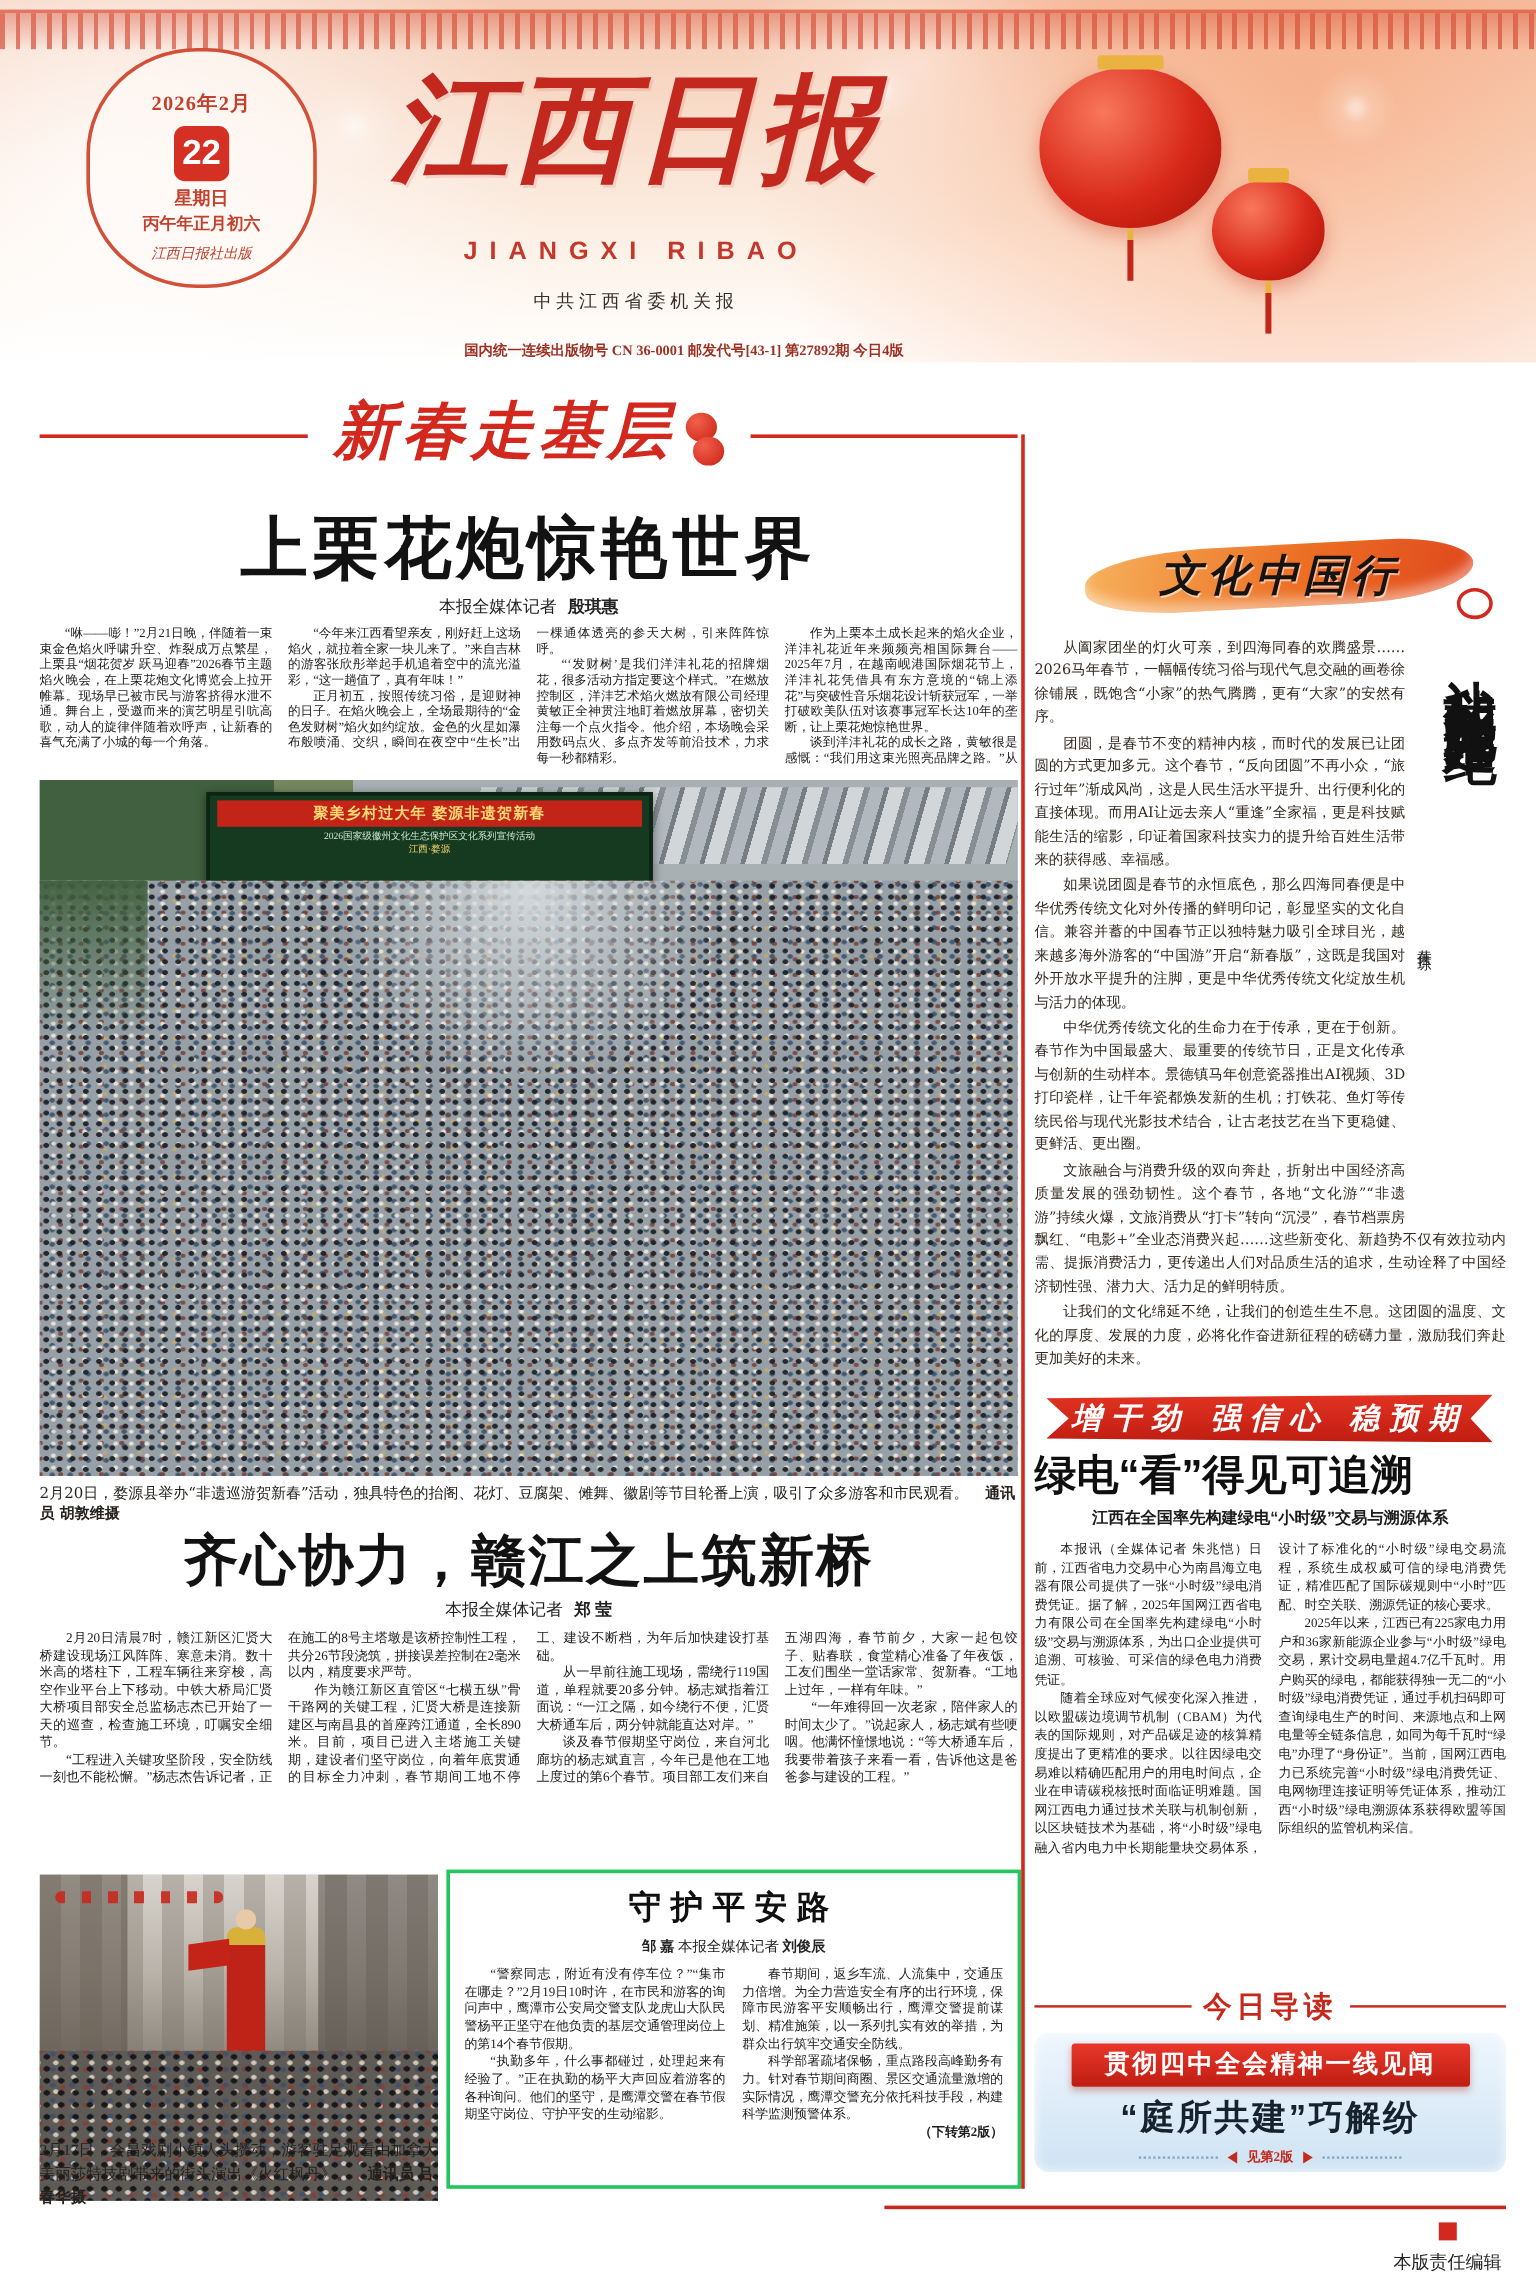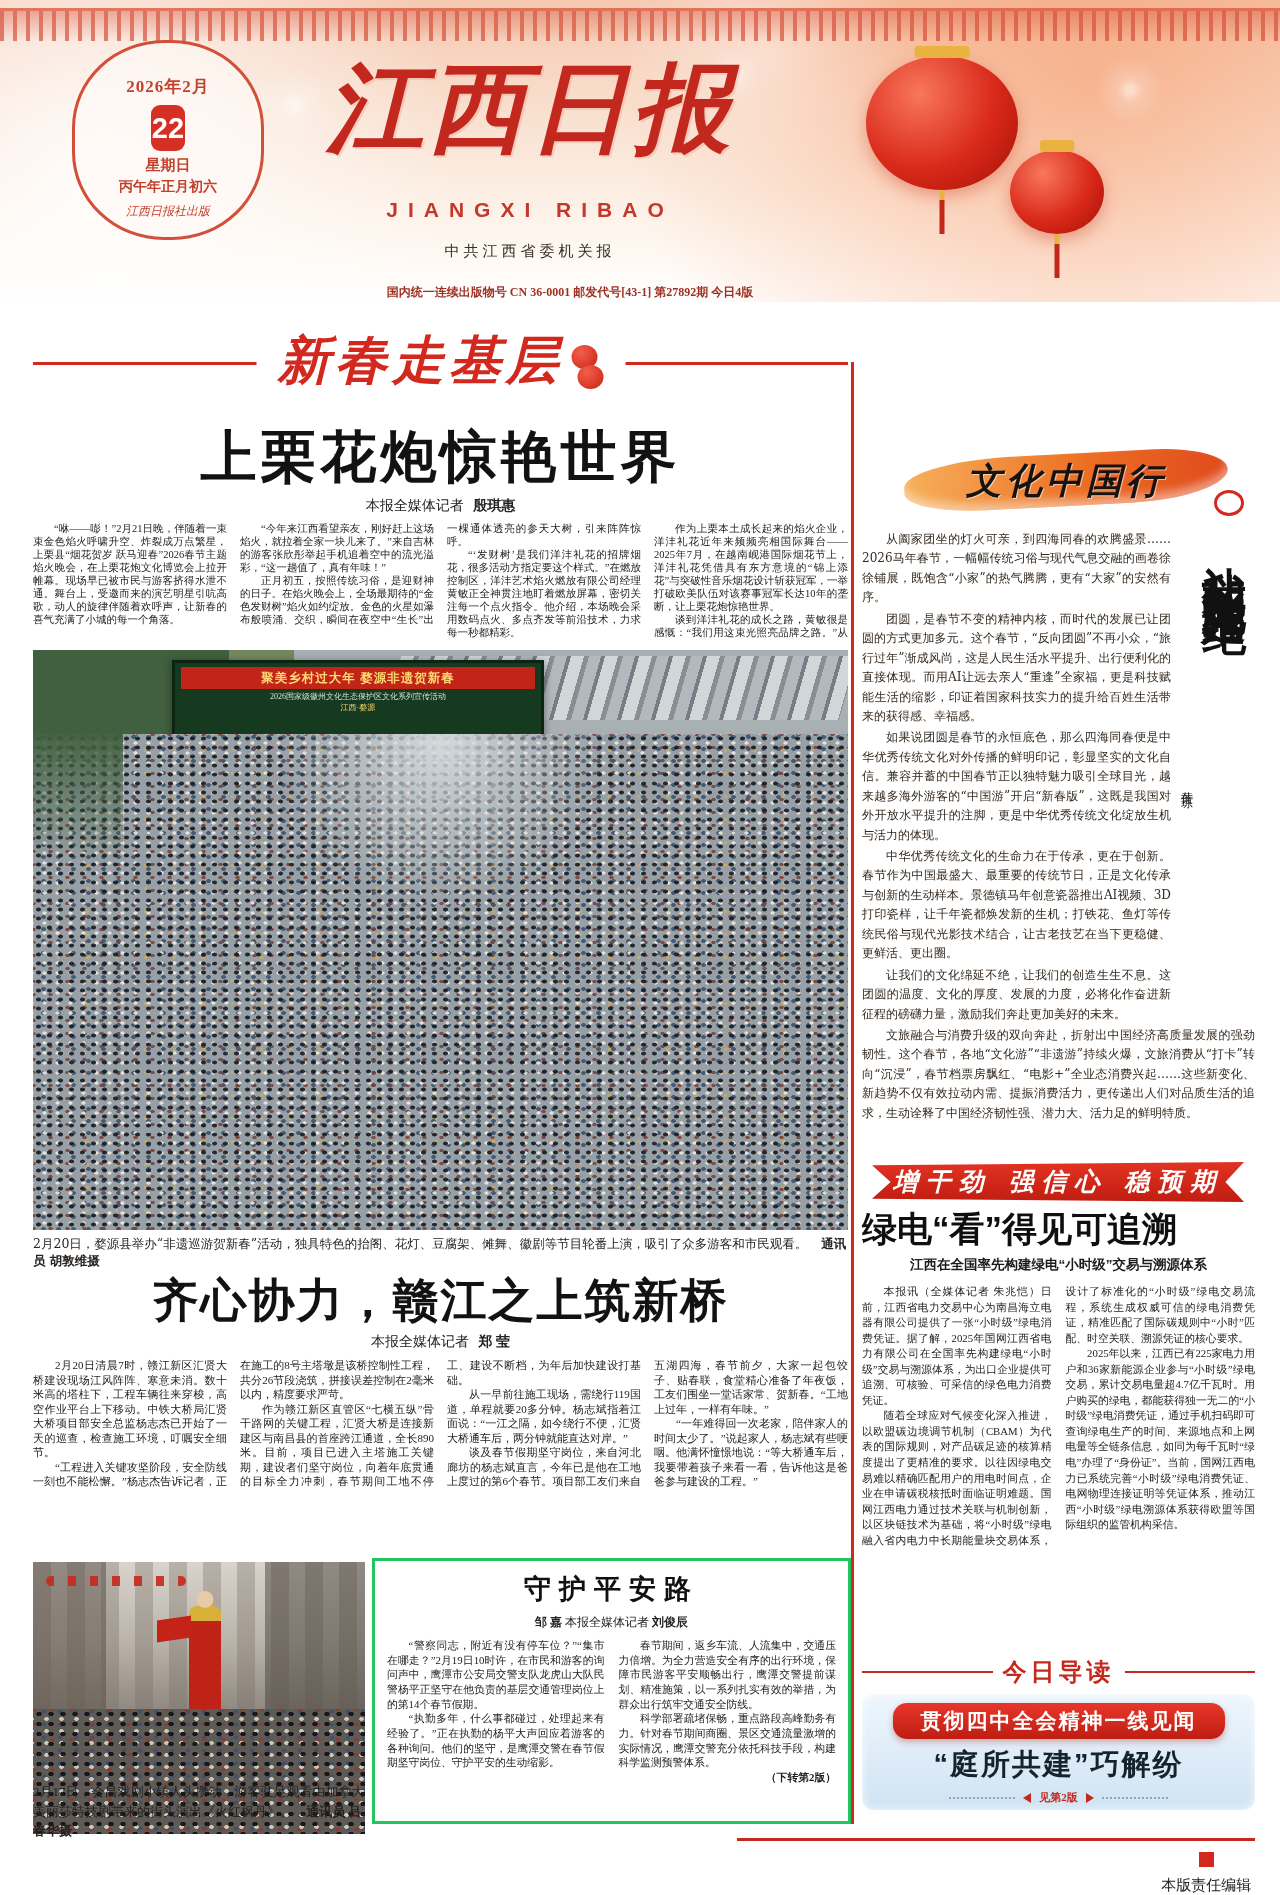--- a/index.html
+++ b/index.html
@@ -14,21 +14,21 @@
       radial-gradient(circle at 60% 18%, rgba(255,255,255,.6), transparent 18%),
       linear-gradient(180deg,#f5c9b2 0%,#f9e0cf 38%,#fdf3ea 72%,#ffffff 100%);}
   .lattice{position:absolute;top:8px;left:0;right:0;height:30px;opacity:.8;border-top:3px solid #dd5b42;
     background:repeating-linear-gradient(90deg, rgba(212,74,52,.85) 0 4px, rgba(212,74,52,0) 4px 13px),
                linear-gradient(180deg, rgba(212,74,52,.5), rgba(212,74,52,0));}
   .fw{position:absolute;border-radius:50%;opacity:.55;
       background:radial-gradient(circle, rgba(255,255,255,.95) 3px, rgba(255,255,255,.35) 22%, transparent 60%);}
   .badge{position:absolute;left:72px;top:40px;width:186px;height:194px;border:3px solid #d24f38;
     border-radius:48%/44%;background:rgba(255,250,246,.6);text-align:center;color:#c3402c;}
   .badge .d1{margin-top:32px;font-size:17px;font-weight:bold;letter-spacing:1px;}
-  .badge .day{width:34px;height:46px;margin:7px auto 5px;background:#d43023;color:#fff;font-size:29px;
+  .badge .day{width:46px;height:46px;margin:7px auto 5px;background:#d43023;color:#fff;font-size:29px;
     font-weight:bold;line-height:46px;border-radius:9px;font-family:"Liberation Sans",sans-serif;}
   .badge .wd{font-size:15px;font-weight:bold;}
   .badge .lunar{font-size:14px;margin-top:3px;font-weight:bold;}
   .badge .pub{font-size:12px;margin-top:7px;font-style:italic;}
   .lantern{position:absolute;border-radius:50%;
     background:radial-gradient(circle at 35% 28%, #f8775c, #d9291a 55%, #a30f06),
                repeating-linear-gradient(90deg, rgba(255,255,255,.0) 0 16px, rgba(255,255,255,.12) 16px 18px);
     box-shadow:0 6px 16px rgba(200,40,20,.35);}
   .lantern::before{content:"";position:absolute;top:-10px;left:50%;transform:translateX(-50%);
     width:36%;height:12px;background:#eab23e;border-radius:3px;}
@@ -180,21 +180,21 @@
   .green-cols{position:absolute;left:862px;top:1284px;width:393px;height:364px;column-count:2;
     column-gap:14px;font-size:10.8px;line-height:1.44;}
 
   .guide-title{position:absolute;left:862px;top:1656px;width:393px;display:flex;align-items:center;
     gap:10px;color:#c5281c;}
   .gline{flex:1;height:2px;background:#c5281c;}
   .gtext{font-size:24px;font-weight:900;letter-spacing:4px;font-family:"Liberation Sans",sans-serif;}
   .guide-box{position:absolute;left:862px;top:1694px;width:393px;height:116px;border-radius:12px;
     background:linear-gradient(180deg,#eef6fd,#cfe3f3);text-align:center;padding-top:9px;
     box-sizing:border-box;box-shadow:inset 0 0 10px rgba(255,255,255,.85);}
-  .gbanner{margin:0 auto;width:332px;height:36px;border-radius:14px;color:#fff;font-size:21px;
+  .gbanner{margin:0 auto;width:332px;height:36px;border-radius:3px;color:#fff;font-size:21px;
     font-weight:900;line-height:36px;letter-spacing:2px;font-family:"Liberation Sans",sans-serif;
     background:linear-gradient(180deg,#e8372a,#bf1d12);box-shadow:0 3px 6px rgba(160,40,30,.35);}
   .gheadline{font-size:29px;font-weight:900;color:#16222e;margin-top:6px;letter-spacing:2px;
     font-family:Liberation Sans, sans-serif;}
   .gref{margin-top:5px;font-size:11px;font-weight:bold;color:#c5281c;display:flex;align-items:center;
     justify-content:center;gap:8px;}
   .gdots{width:66px;border-top:2px dotted #8aa6c0;}
   .tri-l{width:0;height:0;border-top:5px solid transparent;border-bottom:5px solid transparent;
     border-right:8px solid #c5281c;}
   .tri-r{width:0;height:0;border-top:5px solid transparent;border-bottom:5px solid transparent;
@@ -327,22 +327,22 @@
     <div class="culture-banner-text">文化中国行</div>
     <div class="cloud"></div>
   </div>
 
   <div class="culture-article">
     <div class="vspacer"></div>
     <p>从阖家团坐的灯火可亲，到四海同春的欢腾盛景……2026马年春节，一幅幅传统习俗与现代气息交融的画卷徐徐铺展，既饱含“小家”的热气腾腾，更有“大家”的安然有序。</p>
     <p>团圆，是春节不变的精神内核，而时代的发展已让团圆的方式更加多元。这个春节，“反向团圆”不再小众，“旅行过年”渐成风尚，这是人民生活水平提升、出行便利化的直接体现。而用AI让远去亲人“重逢”全家福，更是科技赋能生活的缩影，印证着国家科技实力的提升给百姓生活带来的获得感、幸福感。</p>
     <p>如果说团圆是春节的永恒底色，那么四海同春便是中华优秀传统文化对外传播的鲜明印记，彰显坚实的文化自信。兼容并蓄的中国春节正以独特魅力吸引全球目光，越来越多海外游客的“中国游”开启“新春版”，这既是我国对外开放水平提升的注脚，更是中华优秀传统文化绽放生机与活力的体现。</p>
     <p>中华优秀传统文化的生命力在于传承，更在于创新。春节作为中国最盛大、最重要的传统节日，正是文化传承与创新的生动样本。景德镇马年创意瓷器推出AI视频、3D打印瓷样，让千年瓷都焕发新的生机；打铁花、鱼灯等传统民俗与现代光影技术结合，让古老技艺在当下更稳健、更鲜活、更出圈。</p>
+    <p>文旅融合与消费升级的双向奔赴，折射出中国经济高质量发展的强劲韧性。这个春节，各地“文化游”“非遗游”持续火爆，文旅消费从“打卡”转向“沉浸”，春节档票房飘红、“电影+”全业态消费兴起……这些新变化、新趋势不仅有效拉动内需、提振消费活力，更传递出人们对品质生活的追求，生动诠释了中国经济韧性强、潜力大、活力足的鲜明特质。</p>
     <p>让我们的文化绵延不绝，让我们的创造生生不息。这团圆的温度、文化的厚度、发展的力度，必将化作奋进新征程的磅礴力量，激励我们奔赴更加美好的未来。</p>
-    <p>文旅融合与消费升级的双向奔赴，折射出中国经济高质量发展的强劲韧性。这个春节，各地“文化游”“非遗游”持续火爆，文旅消费从“打卡”转向“沉浸”，春节档票房飘红、“电影+”全业态消费兴起……这些新变化、新趋势不仅有效拉动内需、提振消费活力，更传递出人们对品质生活的追求，生动诠释了中国经济韧性强、潜力大、活力足的鲜明特质。</p>
   </div>
   <div class="culture-vtitle">让我们的文化绵延不绝</div>
   <div class="culture-author">黄仕琼</div>
 
   <div class="ribbon">增干劲 强信心 稳预期</div>
 
   <div class="green-headline">绿电“看”得见可追溯</div>
   <div class="green-subhead">江西在全国率先构建绿电“小时级”交易与溯源体系</div>
   <div class="cols green-cols">
     <p>本报讯（全媒体记者 朱兆恺）日前，江西省电力交易中心为南昌海立电器有限公司提供了一张“小时级”绿电消费凭证。据了解，2025年国网江西省电力有限公司在全国率先构建绿电“小时级”交易与溯源体系，为出口企业提供可追溯、可核验、可采信的绿色电力消费凭证。</p>

